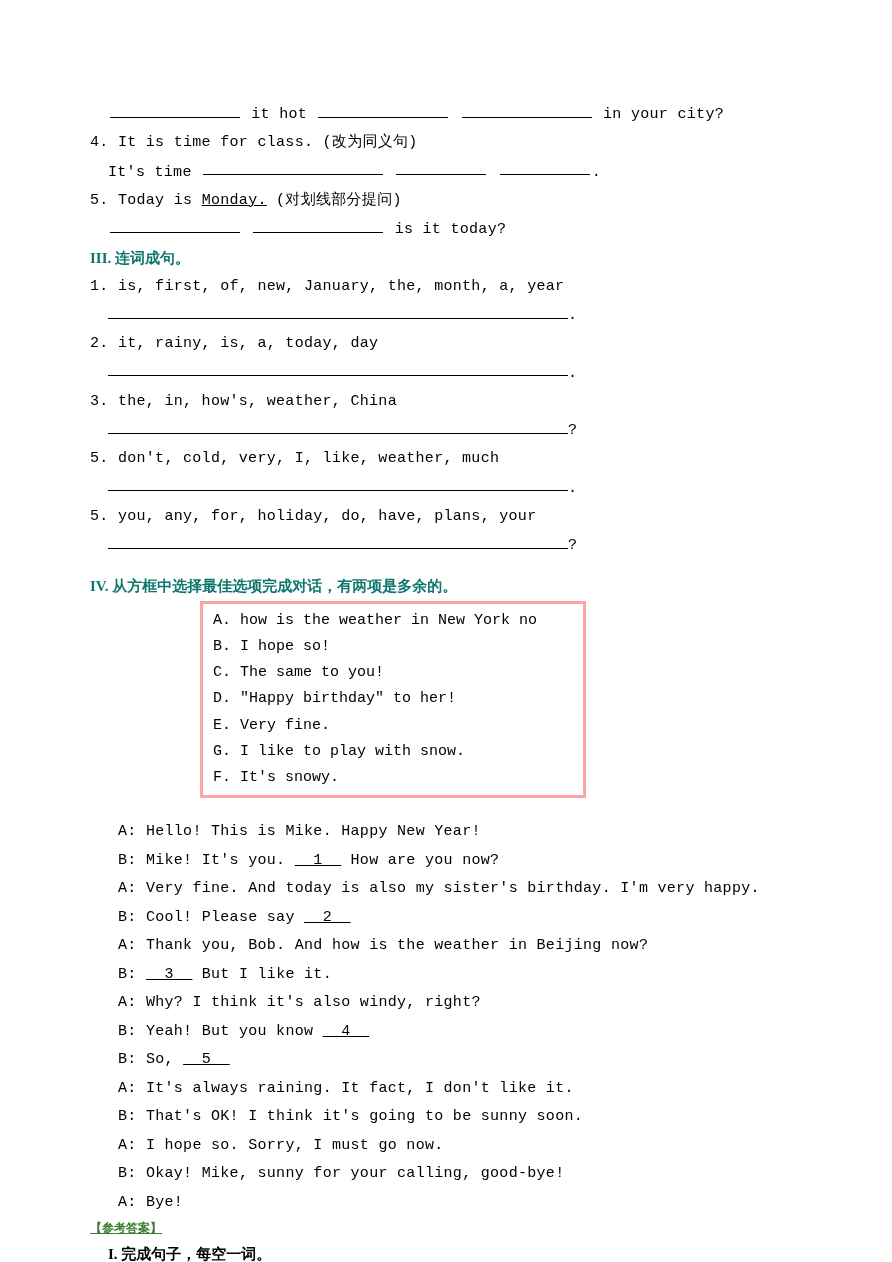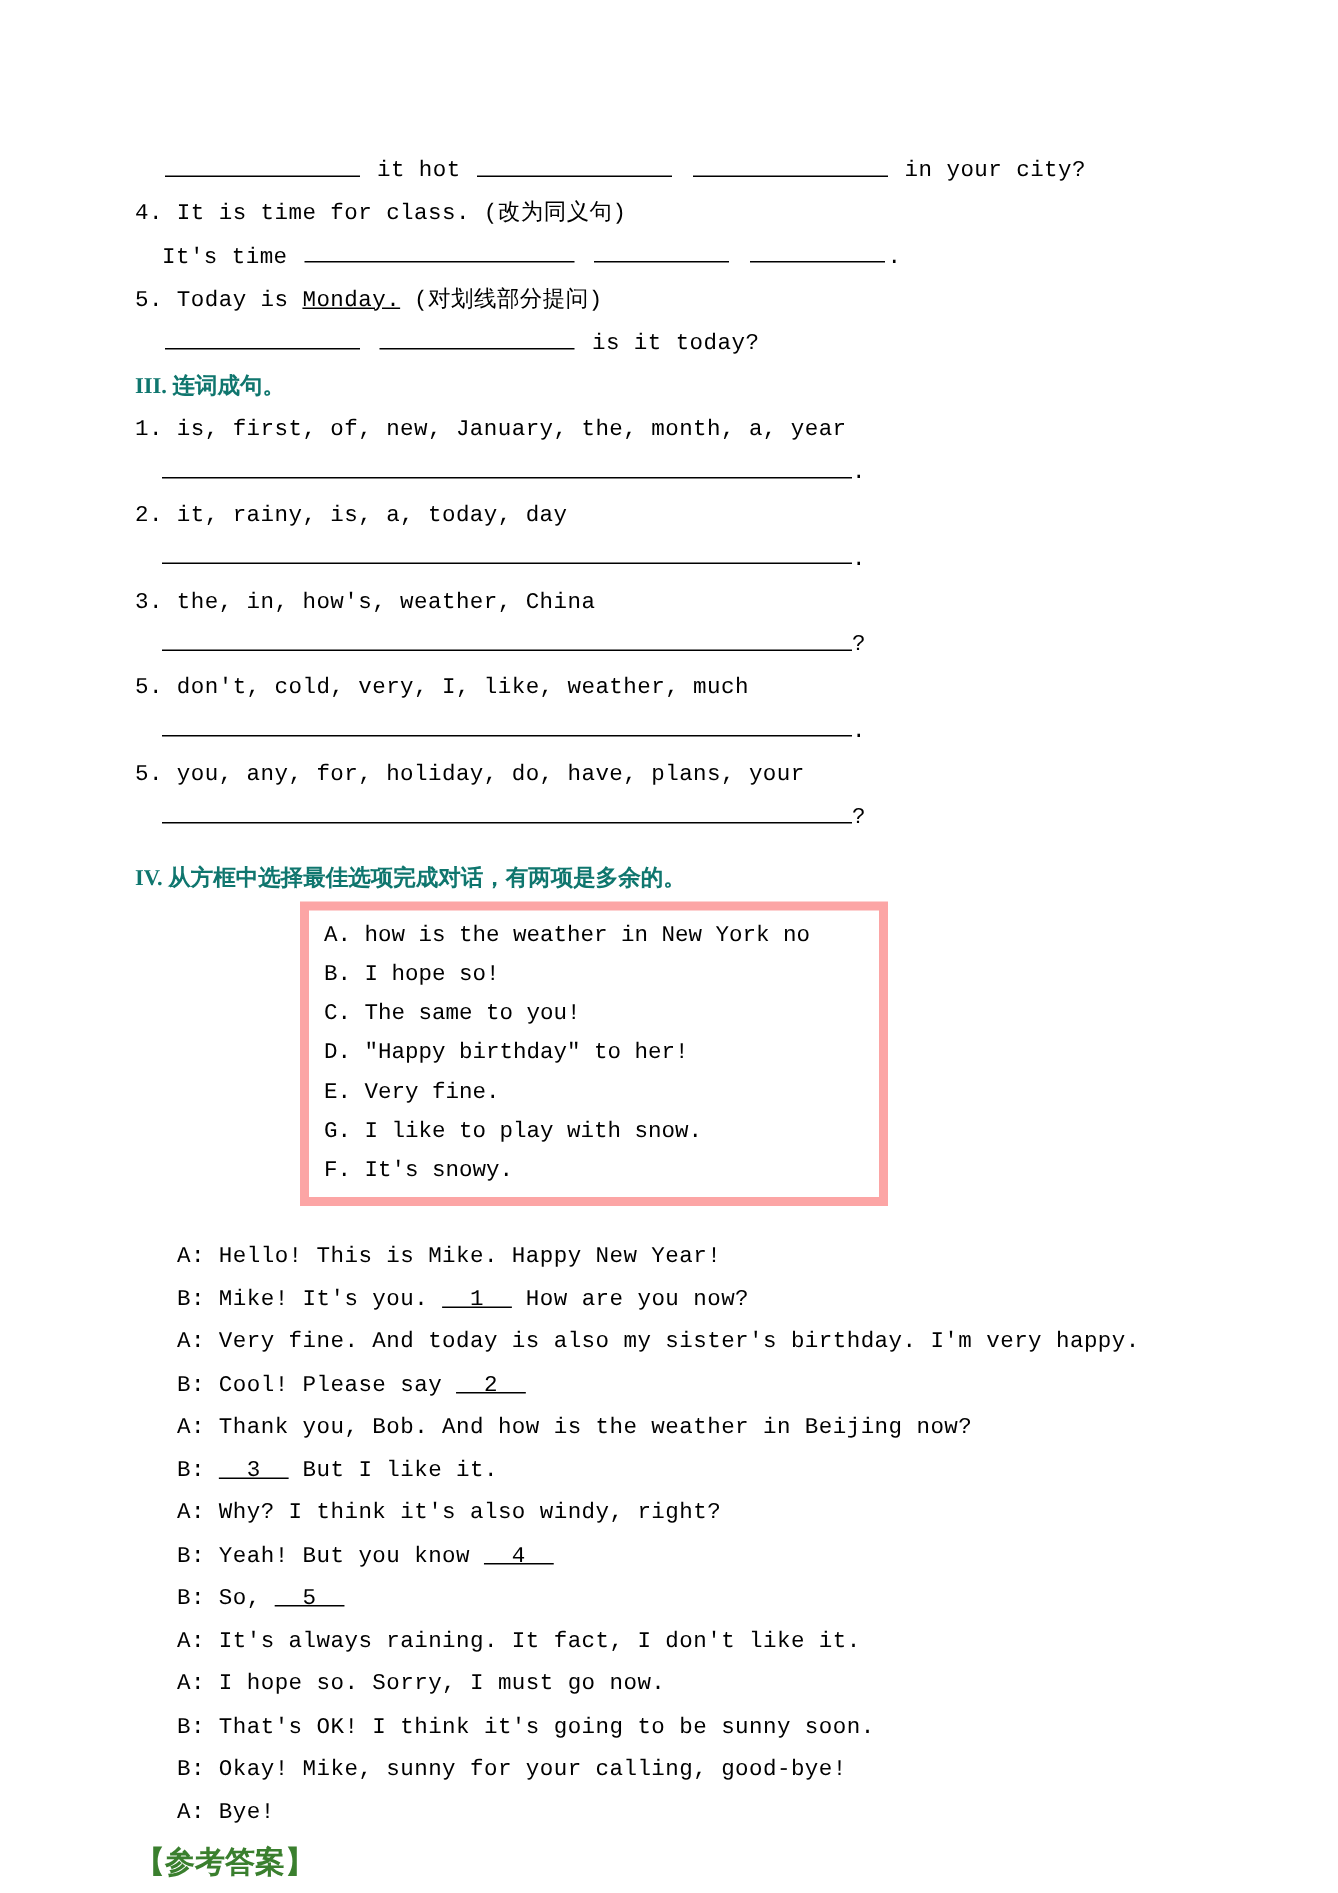--- a/index.html
+++ b/index.html
@@ -15,21 +15,22 @@
   .page {
     padding: 100px 90px 60px 90px;
   }
   .sec-head {
     color: #0f766e;
     font-weight: bold;
   }
   .sec-head-green {
     color: #3a7f2e;
     font-weight: bold;
-    font-size: 20px;
+    font-size: 12px;
+    text-decoration: underline;
   }
   .sub-head {
     font-weight: bold;
     font-size: 15px;
   }
   .mono {
     font-family: "Courier New", monospace;
     letter-spacing: 0.3px;
   }
   .blank {
@@ -44,21 +45,21 @@
   .blank-long {
     display: inline-block;
     border-bottom: 1px solid #000;
     height: 1.1em;
     width: 460px;
   }
   .underlined { text-decoration: underline; }
   .indent { padding-left: 18px; }
   .indent2 { padding-left: 28px; }
   .box {
-    border: 6px solid #fca5a5;
+    border: 3px solid #fca5a5;
     width: 360px;
     margin-left: 110px;
     padding: 4px 10px 4px 10px;
     line-height: 1.75;
     font-family: "Courier New", monospace;
   }
   .ublank {
     text-decoration: underline;
     white-space: pre;
   }
@@ -128,22 +129,22 @@
     <div><span>A: Hello!  This is Mike. Happy New Year!</span></div>
     <div>B: Mike! It's you. <span class="ublank">  1  </span> How are you now?</div>
     <div><span>A: Very fine. And today is also my sister's birthday. I'm very happy.</span></div>
     <div>B: Cool! Please say <span class="ublank">  2  </span></div>
     <div><span>A: Thank you, Bob. And how is the weather in Beijing now?</span></div>
     <div>B: <span class="ublank">  3  </span> But I like it.</div>
     <div><span>A: Why? I think it's also windy, right?</span></div>
     <div>B: Yeah! But you know <span class="ublank">  4  </span></div>
     <div>B: So, <span class="ublank">  5  </span></div>
     <div><span>A: It's always raining. It fact, I don't like it.</span></div>
+    <div><span>B: That's OK! I think it's going to be sunny soon.</span></div>
     <div><span>A: I hope so. Sorry, I must go now.</span></div>
-    <div><span>B: That's OK! I think it's going to be sunny soon.</span></div>
     <div><span>B: Okay! Mike, sunny for your calling, good-bye!</span></div>
     <div><span>A: Bye!</span></div>
   </div>
 
   <div class="sec-head-green">【参考答案】</div>
   <div class="sub-head indent">I. 完成句子，每空一词。</div>
 
 </div>
 
 </body></html>

